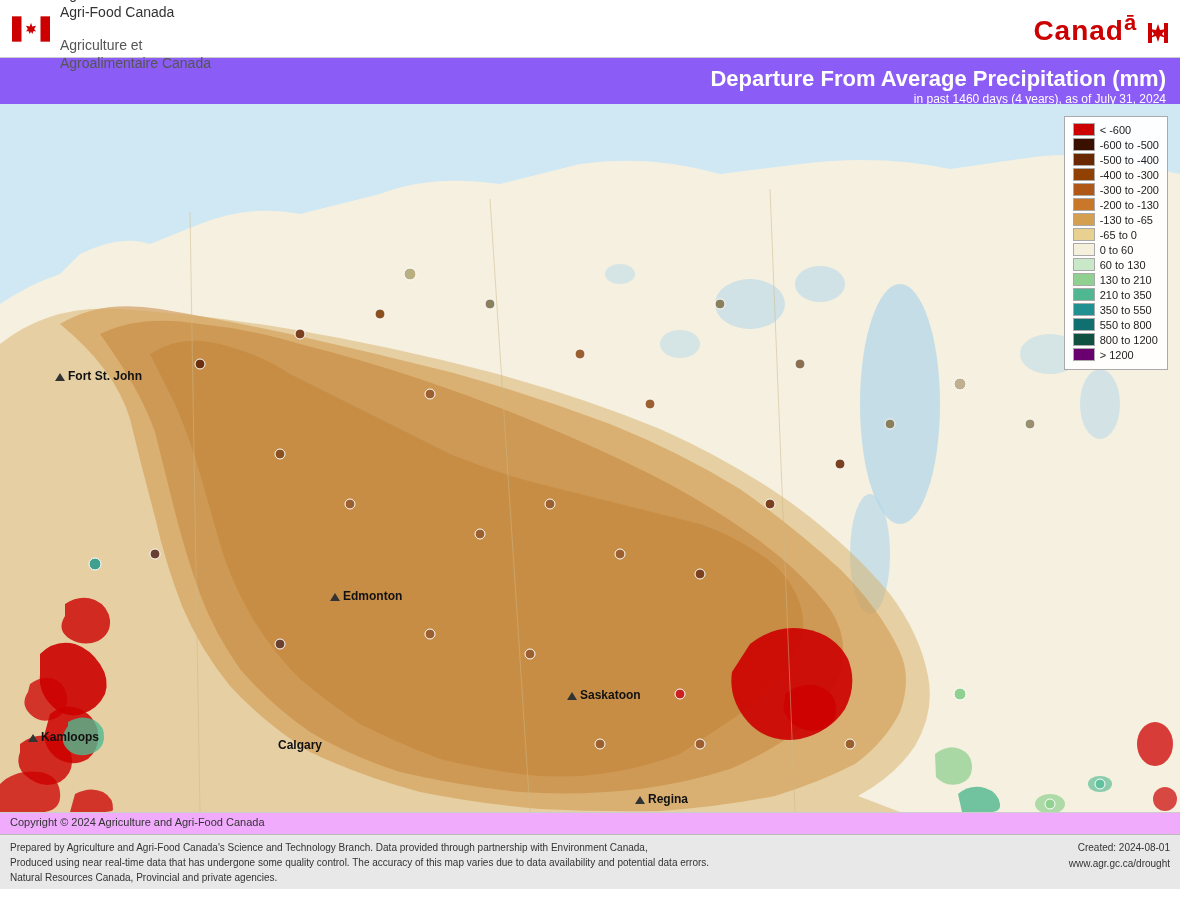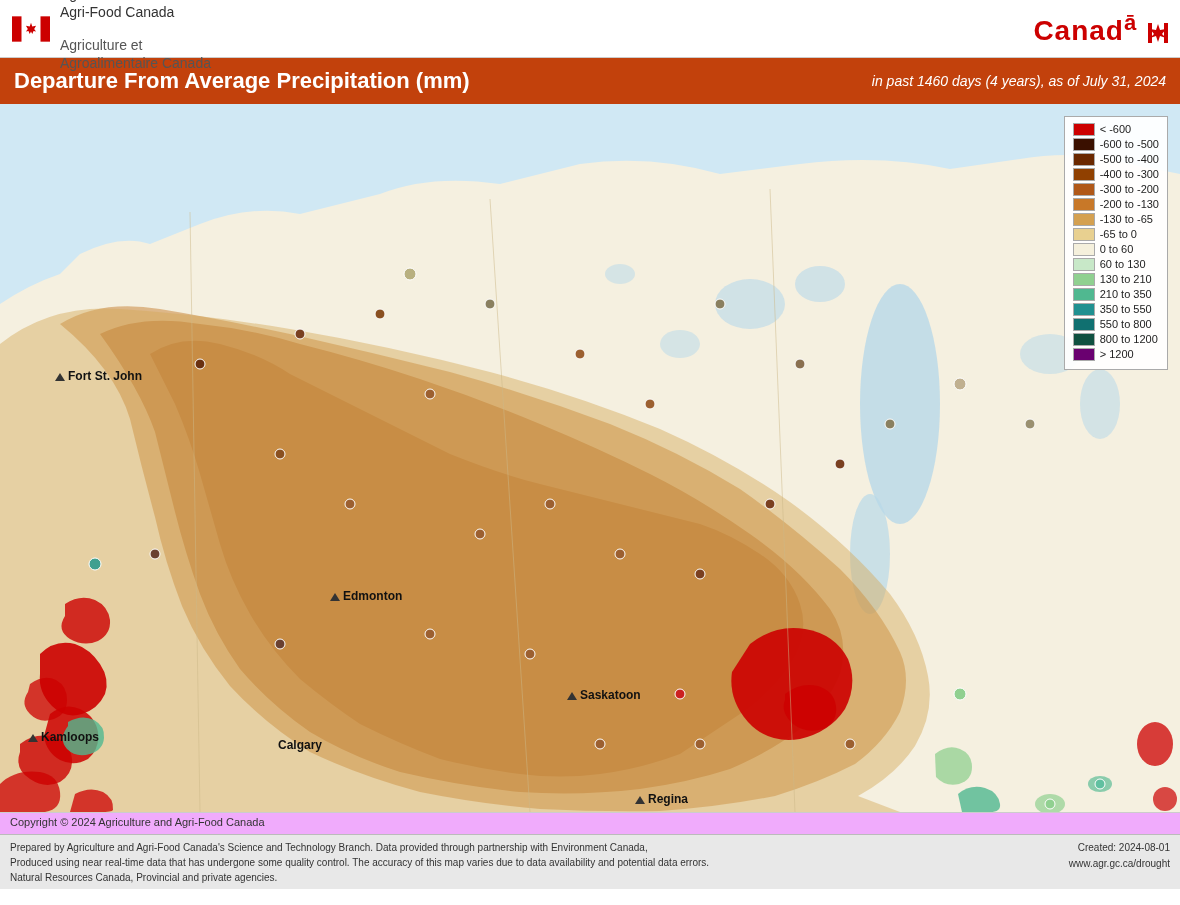--- a/index.html
+++ b/index.html
@@ -42,37 +42,37 @@
       font-weight: bold;
       color: #cc0000;
       letter-spacing: 1px;
     }
     #canada-wordmark span {
       color: #cc0000;
     }
 
     
     #title-bar {
-      background: #c2410c;
+      background: #8b5cf6;
       color: #fff;
       display: flex;
-      align-items: center;
+      align-items: flex-end;
       justify-content: space-between;
       padding: 8px 14px;
       height: 46px;
+      flex-direction: column;
     }
     #map-title {
       font-size: 22px;
       font-weight: bold;
       color: #fff;
     }
     #map-subtitle {
-      font-size: 14px;
+      font-size: 12px;
       color: #fff;
-      font-style: italic;
     }
 
     
     #map-container {
       position: relative;
       width: 1180px;
       height: 708px;
       background: #e8f4f8;
       overflow: hidden;
     }
@@ -90,21 +90,21 @@
       position: absolute;
       top: 12px;
       right: 12px;
       background: rgba(255,255,255,0.92);
       border: 1px solid #aaa;
       padding: 6px 8px;
       font-size: 11px;
     }
     .legend-item {
       display: flex;
-      align-items: flex-start;
+      align-items: center;
       gap: 5px;
       margin-bottom: 2px;
     }
     .legend-swatch {
       width: 22px;
       height: 13px;
       border: 1px solid #aaa;
       flex-shrink: 0;
     }
     .legend-label {

